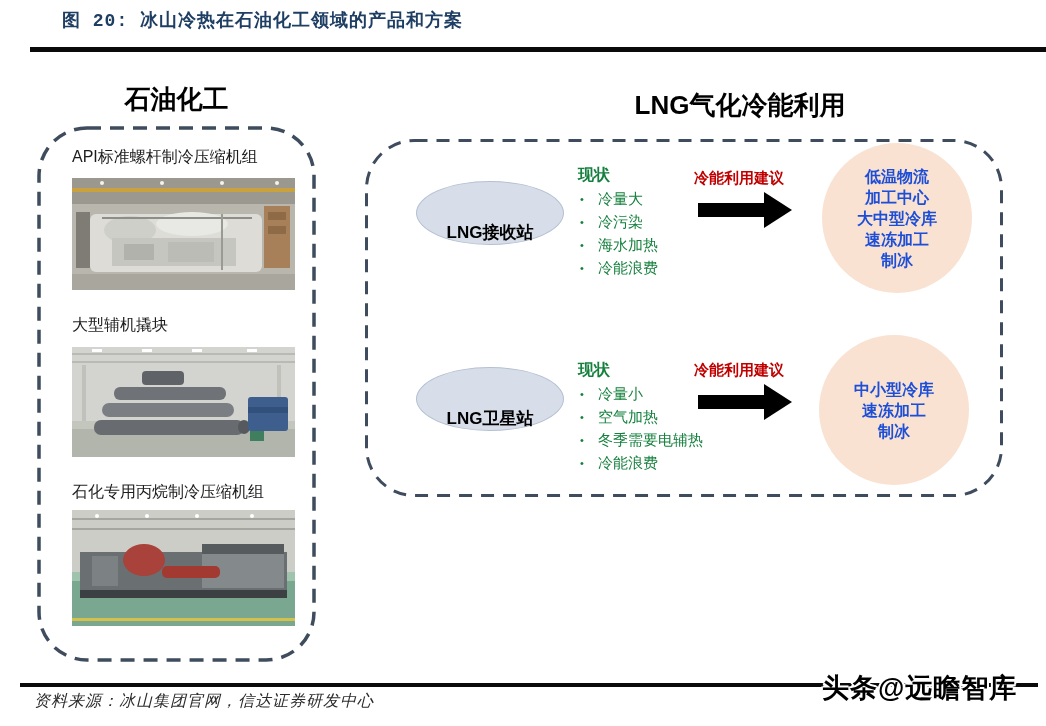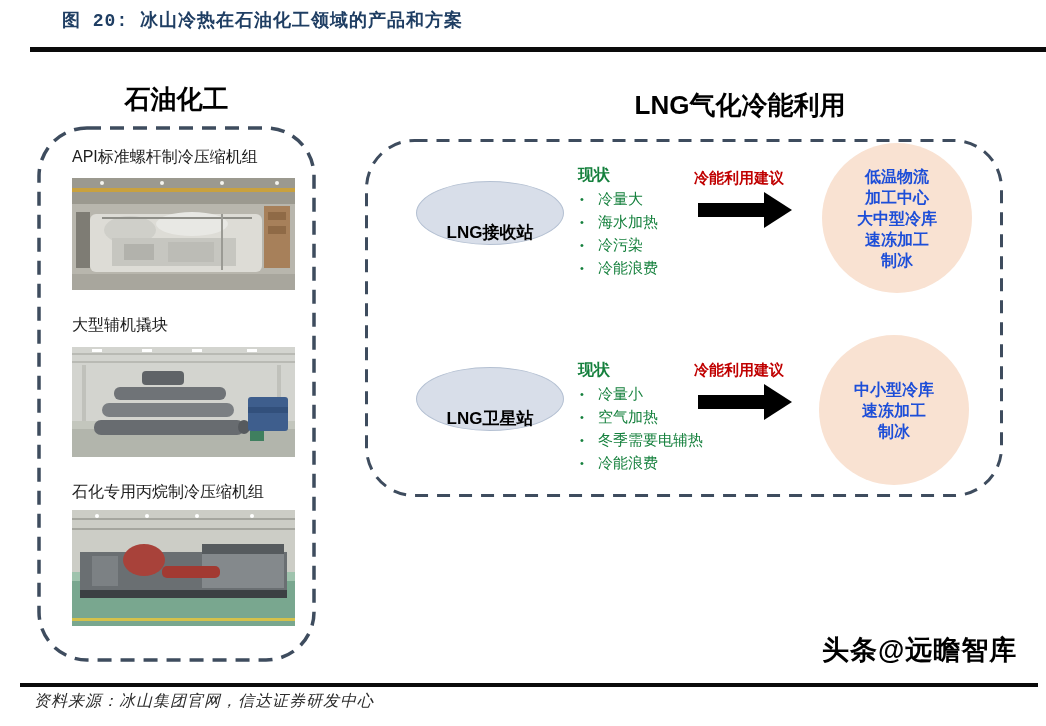--- a/index.html
+++ b/index.html
@@ -14,21 +14,21 @@
     font-weight:bold; font-size:18px; letter-spacing:1px; color:#1F3E63;margin-left:32px;
   }
   .rule-top{position:absolute; left:30px; top:47px; width:1016px; height:5px; background:#0a0a0a;}
   .rule-bottom{position:absolute; left:20px; top:683px; width:1018px; height:4px; background:#0a0a0a;}
   .source{
     position:absolute; left:34px; top:691px;
     font-family:Liberation Serif, serif; font-style:italic;
     font-size:16px; letter-spacing:1px; color:#2b2b2b;
   }
   .watermark{
-    position:absolute; left:822px; top:632px; z-index:3;
+    position:absolute; left:822px; top:670px; z-index:3;
     font-size:27px; font-weight:bold; color:#000;
     letter-spacing:1px; white-space:nowrap;
     text-shadow:2px 0 0 #fff,-2px 0 0 #fff,0 2px 0 #fff,0 -2px 0 #fff,
                 1.5px 1.5px 0 #fff,-1.5px 1.5px 0 #fff,1.5px -1.5px 0 #fff,-1.5px -1.5px 0 #fff;
   }
   
   .left-header{
     position:absolute; left:38px; top:82px; width:277px;
     text-align:center; font-size:26px; font-weight:bold; color:#000;
   }
@@ -169,25 +169,25 @@
     <span>LNG接收站</span>
   </div>
   <div class="status st1">
     <div class="status-title">现状</div>
     <div class="bullet-row">
         <span class="dot"></span>
         <span>冷量大</span>
       </div>
     <div class="bullet-row">
         <span class="dot"></span>
+        <span>冷污染</span>
+      </div>
+    <div class="bullet-row">
+        <span class="dot"></span>
         <span>海水加热</span>
-      </div>
-    <div class="bullet-row">
-        <span class="dot"></span>
-        <span>冷污染</span>
       </div>
     <div class="bullet-row">
         <span class="dot"></span>
         <span>冷能浪费</span>
       </div>
   </div>
   <div class="suggestion sg1">冷能利用建议</div>
   <div class="arrow ar1">
     <span class="shaft"></span>
     <span class="head"></span>

